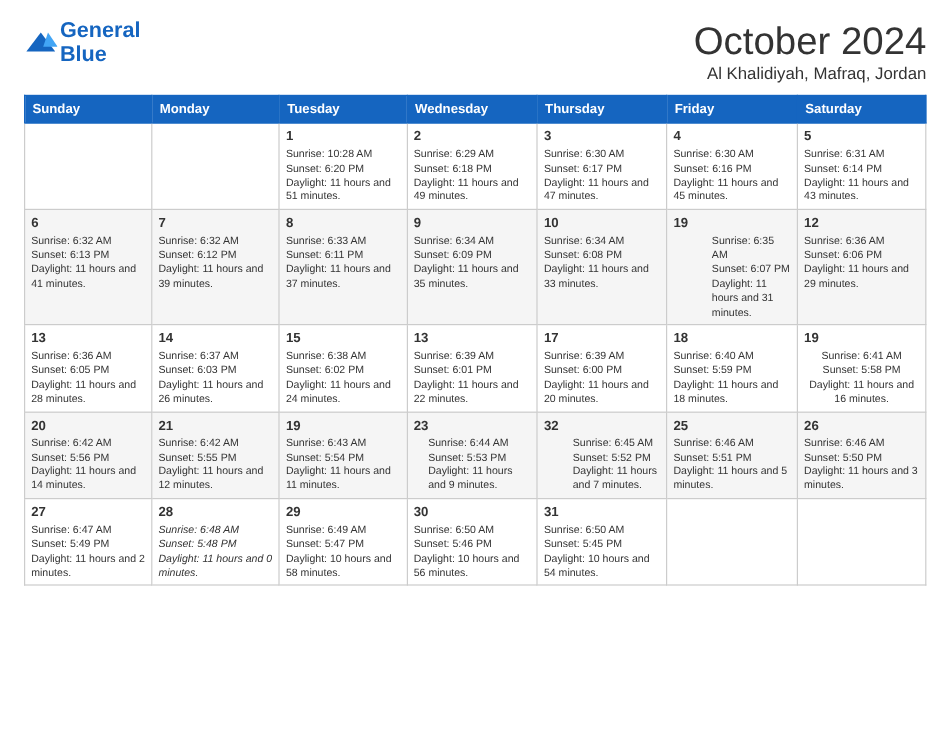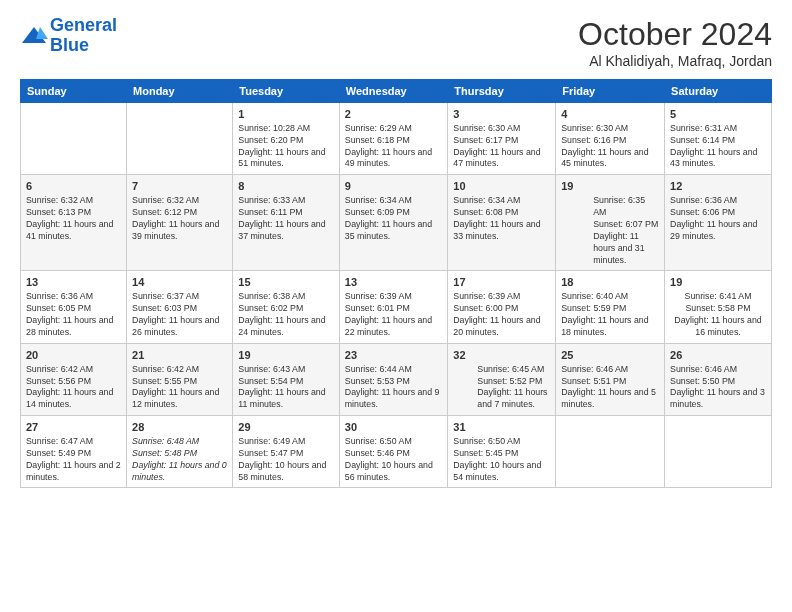--- a/index.html
+++ b/index.html
@@ -264,21 +264,21 @@
 Daylight: 11 hours and 12 minutes.</div>
           </td>
           <td>
             <span class="day-num">19</span>
             <div class="day-info" style="white-space: pre-line;">Sunrise: 6:43 AM
 Sunset: 5:54 PM
 Daylight: 11 hours and 11 minutes.</div>
           </td>
           <td>
             <span class="day-num">23</span>
-            <div class="day-info" style="white-space: pre-line;">Sunrise: 6:44 AM
+            <div class="day-info" style="white-space: pre-line; margin-left: 12px;">Sunrise: 6:44 AM
 Sunset: 5:53 PM
 Daylight: 11 hours and 9 minutes.</div>
           </td>
           <td>
             <span class="day-num">32</span>
             <div class="day-info" style="white-space: pre-line; margin-left: 24px;">Sunrise: 6:45 AM
 Sunset: 5:52 PM
 Daylight: 11 hours and 7 minutes.</div>
           </td>
           <td>

